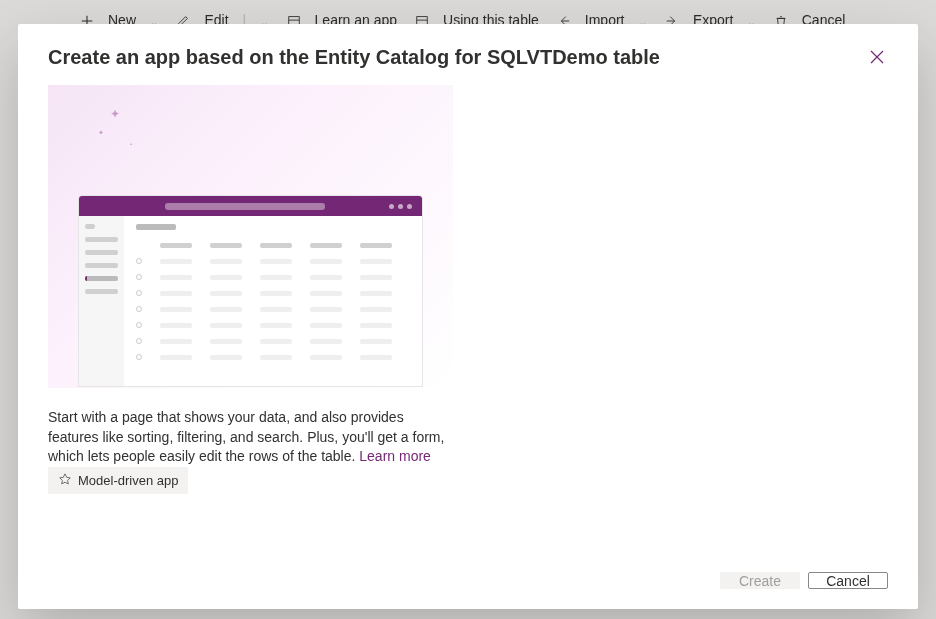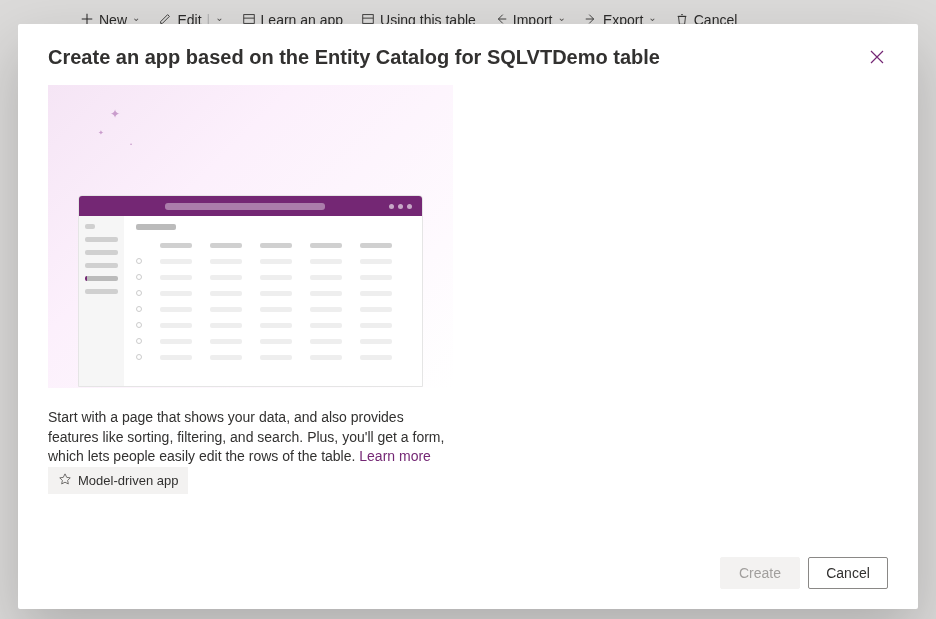--- a/index.html
+++ b/index.html
@@ -16,21 +16,21 @@
       position: absolute;
       top: 0; left: 0; right: 0;
       height: 40px;
       display: flex;
       align-items: center;
       padding: 0 80px;
       gap: 18px;
       color: #323130;
       font-size: 14px;
     }
-    .toolbar-bg .titem { display: flex; align-items: flex-start; gap: 5px; }
+    .toolbar-bg .titem { display: flex; align-items: flex-end; gap: 14px; }
     .toolbar-bg svg { width: 14px; height: 14px; }
     .chev { font-size: 10px; color: #605e5c; }
     .overlay {
       position: absolute;
       inset: 0;
       background: rgba(0,0,0,0.12);
     }
     
     .modal {
       position: absolute;
@@ -181,21 +181,21 @@
       font-family: inherit;
     }
     .modal-footer {
       display: flex;
       justify-content: flex-end;
       gap: 8px;
       margin-top: 12px;
     }
     .btn {
       min-width: 80px;
-      height: 32px;
+      height: 17px;
       font-size: 14px;
       font-family: inherit;
       border-radius: 2px;
       padding: 0 16px;
       cursor: pointer;
     }
     .btn-primary {
       background: #f3f2f1;
       border: 1px solid #f3f2f1;
       color: #a19f9d;

